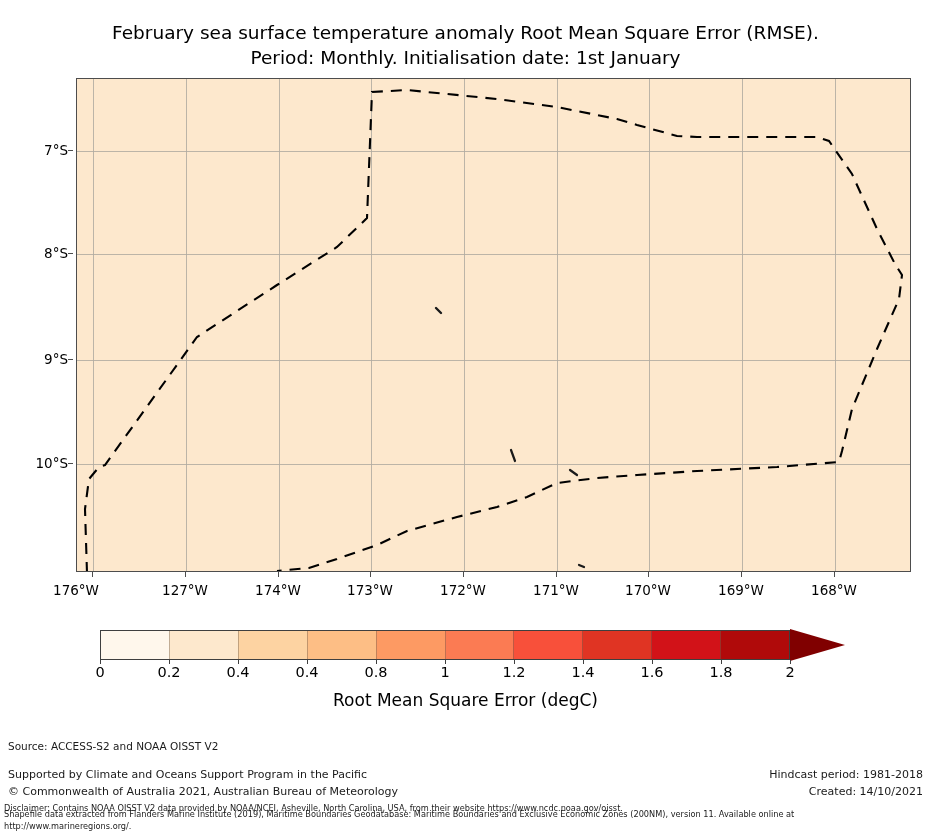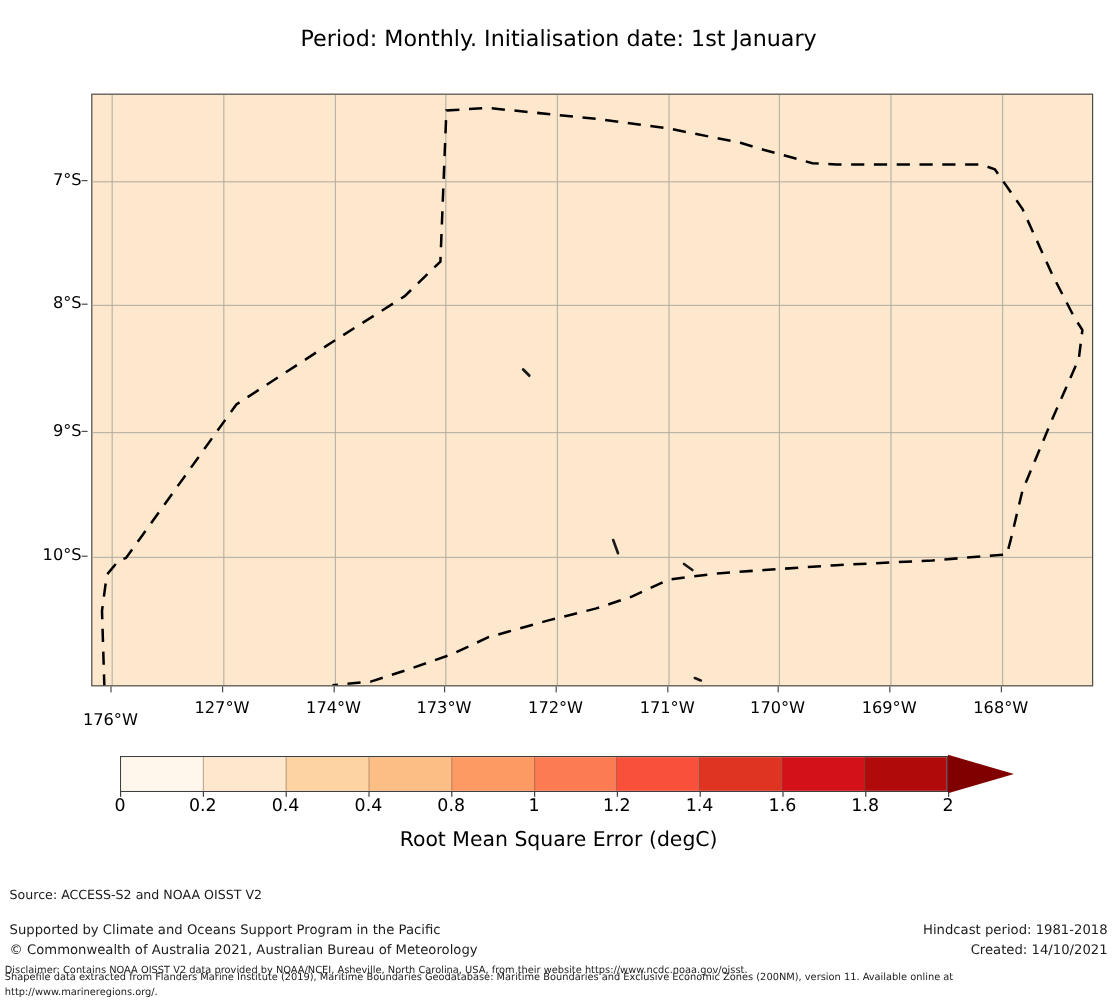--- a/index.html
+++ b/index.html
@@ -214,20 +214,21 @@
   }
   #footer-disclaimer .dl-line { white-space: nowrap; }
   #footer-disclaimer .dl-line.l1 { position: absolute; top: 0px; left: 0; }
   #footer-disclaimer .dl-line.l2 { position: absolute; top: 6px; left: 0; }
   #footer-disclaimer .dl-line.l3 { position: absolute; top: 18px; left: 0; }
 </style>
 </head>
 <body>
 
 <div id="title-block">
+  <div>February sea surface temperature anomaly Root Mean Square Error (RMSE).</div>
   <div>Period: Monthly. Initialisation date: 1st January</div>
 </div>
 
 <div id="map-axes" style="background: rgb(253, 232, 205);">
 
   <div class="gridline-v" style="left:16px;"></div>
   <div class="gridline-v" style="left:109px;"></div>
   <div class="gridline-v" style="left:202px;"></div>
   <div class="gridline-v" style="left:294px;"></div>
   <div class="gridline-v" style="left:387px;"></div>
@@ -267,21 +268,21 @@
   <div class="ytick-mark" style="top:175px;"></div>
   <div class="ytick-label" style="top:175px;">8°S</div>
   <div class="ytick-mark" style="top:281px;"></div>
   <div class="ytick-label" style="top:281px;">9°S</div>
   <div class="ytick-mark" style="top:385px;"></div>
   <div class="ytick-label" style="top:385px;">10°S</div>
 </div>
 
 <div id="xtick-holder">
   <div class="xtick-mark" style="left:16px;"></div>
-  <div class="xtick-label" style="left:16px;margin-top:10px;">176°W</div>
+  <div class="xtick-label" style="left:0;">176°W</div>
   <div class="xtick-mark" style="left:109px;"></div>
   <div class="xtick-label" style="left:109px;">127°W</div>
   <div class="xtick-mark" style="left:202px;"></div>
   <div class="xtick-label" style="left:202px;">174°W</div>
   <div class="xtick-mark" style="left:294px;"></div>
   <div class="xtick-label" style="left:294px;">173°W</div>
   <div class="xtick-mark" style="left:387px;"></div>
   <div class="xtick-label" style="left:387px;">172°W</div>
   <div class="xtick-mark" style="left:480px;"></div>
   <div class="xtick-label" style="left:480px;">171°W</div>

